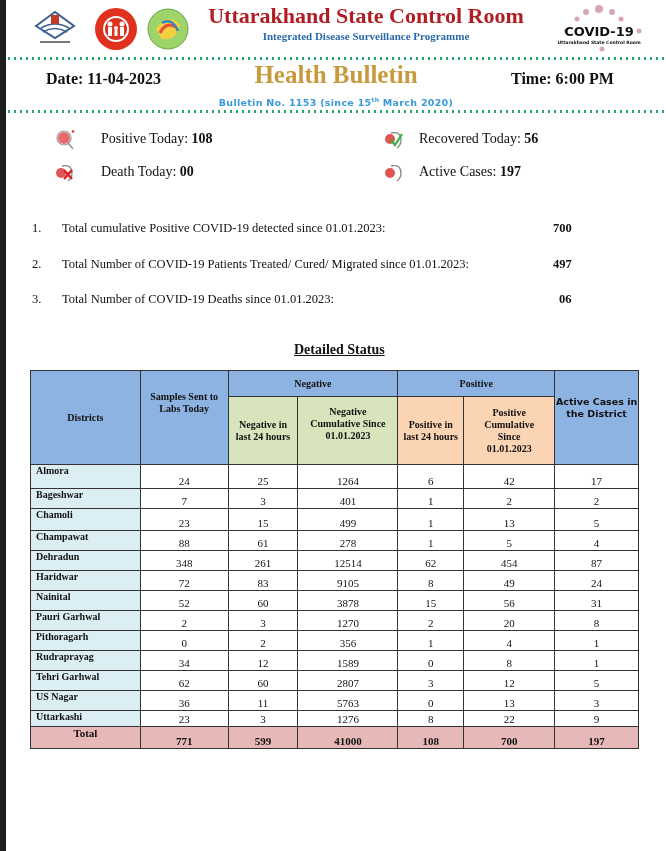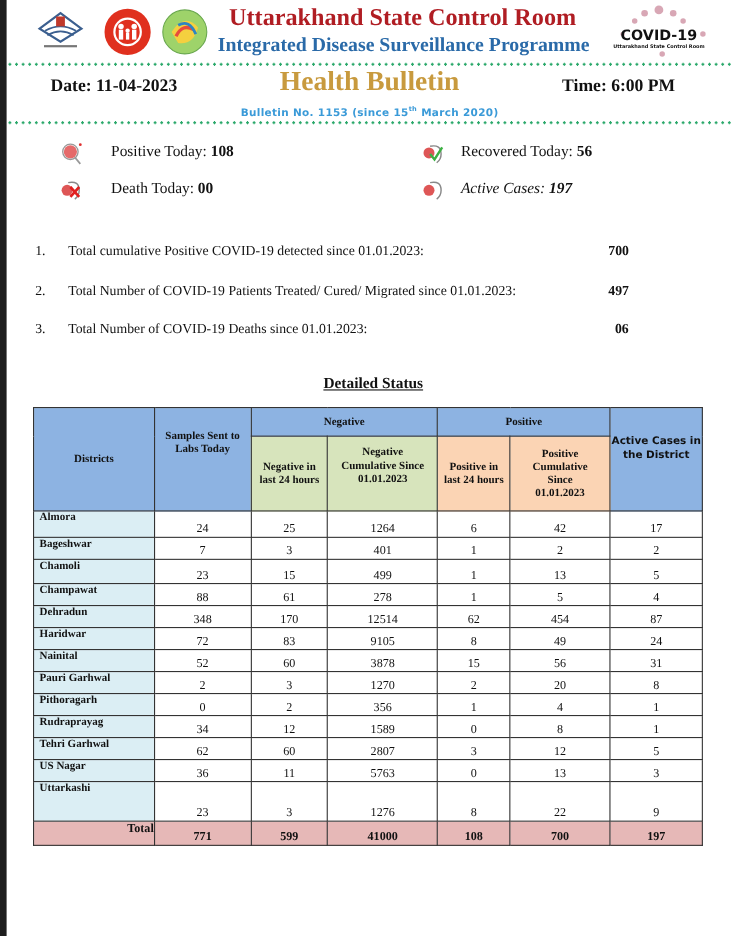--- a/index.html
+++ b/index.html
@@ -12,22 +12,22 @@
   .page { position:absolute; left:6px; top:0; width:660px; height:851px; }
 
   
   .header { position:absolute; left:0; top:0; width:660px; height:58px; }
   .logo { position:absolute; }
   .logo-uk { left:26px; top:8px; width:46px; height:38px; }
   .logo-nhm { left:87px; top:6px; width:46px; height:46px; }
   .logo-idsp { left:140px; top:7px; width:44px; height:44px; }
   .title-main { position:absolute; left:190px; top:3px; width:340px; text-align:center;
     color:#b01d23; font-weight:bold; font-size:22px; }
-  .title-sub { position:absolute; left:190px; top:30px; width:340px; text-align:right;
-    color:#2a6aa8; font-weight:bold; font-size:18px; }
+  .title-sub { position:absolute; left:190px; top:30px; width:340px; text-align:center;
+    color:#2a6aa8; font-weight:bold; font-size:11px; }
   .title-sub2 { position:absolute; left:190px; top:45px; width:340px; text-align:center;
     color:#111; font-weight:bold; font-size:9.5px; }
   .covid-logo { position:absolute; left:538px; top:3px; width:110px; height:50px; }
   .dotline { position:absolute; left:0; width:660px; height:3px;
     background-image:radial-gradient(circle, #2aa86a 1.2px, transparent 1.4px);
     background-size:6px 3px; background-repeat:repeat-x; }
 
   .date { position:absolute; left:40px; top:70px; font-weight:bold; font-size:16px; }
   .bulletin-title { position:absolute; left:220px; top:61px; width:220px; text-align:center;
     color:#c89a3e; font-weight:bold; font-size:25px; }
@@ -56,21 +56,21 @@
   table.status th, table.status td { border:1.5px solid #333; text-align:center; padding:0; }
   table.status th { font-weight:bold; font-size:10px; line-height:12px; }
   .h-blue { background:#8db3e2; }
   .h-green { background:#d7e4bc; }
   .h-orange { background:#fbd4b4; }
   .h-active { font-family:"DejaVu Sans", sans-serif; font-size:9.5px !important; }
   td.district { background:#dbeef4; text-align:left !important; font-weight:bold; font-size:10px;
     padding-left:5px !important; vertical-align:top; }
   td.num { vertical-align:bottom; padding-bottom:1px !important; }
   tr.total td { background:#e6b8b7; font-weight:bold; }
-  tr.total td.total-label { text-align:right; vertical-align:top; }
+  tr.total td.total-label { text-align:center; vertical-align:top; }
 </style>
 </head>
 <body>
 
 <div class="left-strip"></div>
 
 <div class="page">
 
   <div class="header">
 
@@ -148,21 +148,21 @@
     <circle cx="7" cy="11" r="5" fill="#d83838" opacity="0.85"></circle>
     <path d="M8 4 Q18 2 18 11 Q18 16 14 19" fill="none" stroke="#888" stroke-width="1.3"></path>
     <path d="M10 8 L18 17 M18 8 L10 17" stroke="#e02020" stroke-width="2.4"></path>
   </svg>
   <div class="stat" style="left:95px; top:164px;"><span>Death Today: </span><b>00</b></div>
 
   <svg class="stat-icon" style="left:377px; top:162px;" viewBox="0 0 22 22">
     <circle cx="7" cy="11" r="5" fill="#d83838" opacity="0.85"></circle>
     <path d="M8 4 Q18 2 18 11 Q18 16 14 19" fill="none" stroke="#888" stroke-width="1.3"></path>
   </svg>
-  <div class="stat" style="left:413px; top:164px;font-style:italic;"><span>Active Cases: </span><b>197</b></div>
+  <div class="stat" style="left:413px; top:164px;"><span>Active Cases: </span><b>197</b></div>
 
   <div class="li" style="left:0; top:221px; width:660px;">
     <span class="li-num">1.</span>
     <span class="li-text">Total cumulative Positive COVID-19 detected since 01.01.2023:</span>
     <span class="li-val" style="left:547px;">700</span>
   </div>
   <div class="li" style="left:0; top:257px; width:660px;">
     <span class="li-num">2.</span>
     <span class="li-text">Total Number of COVID-19 Patients Treated/ Cured/ Migrated since 01.01.2023:</span>
     <span class="li-val" style="left:547px;">497</span>
@@ -233,21 +233,21 @@
           <td class="num">88</td>
           <td class="num">61</td>
           <td class="num">278</td>
           <td class="num">1</td>
           <td class="num">5</td>
           <td class="num">4</td>
         </tr>
         <tr style="height: 20px;">
           <td class="district">Dehradun</td>
           <td class="num">348</td>
-          <td class="num">170</td>
+          <td class="num">261</td>
           <td class="num">12514</td>
           <td class="num">62</td>
           <td class="num">454</td>
           <td class="num">87</td>
         </tr>
         <tr style="height: 20px;">
           <td class="district">Haridwar</td>
           <td class="num">72</td>
           <td class="num">83</td>
           <td class="num">9105</td>
@@ -302,21 +302,21 @@
         </tr>
         <tr style="height: 20px;">
           <td class="district">US Nagar</td>
           <td class="num">36</td>
           <td class="num">11</td>
           <td class="num">5763</td>
           <td class="num">0</td>
           <td class="num">13</td>
           <td class="num">3</td>
         </tr>
-        <tr style="height: 36px; margin-left: 35px;">
+        <tr style="height: 16px; margin-left: 35px;">
           <td class="district">Uttarkashi</td>
           <td class="num">23</td>
           <td class="num">3</td>
           <td class="num">1276</td>
           <td class="num">8</td>
           <td class="num">22</td>
           <td class="num">9</td>
         </tr>
         <tr class="total" style="height: 22px;">
           <td class="total-label">Total</td>

